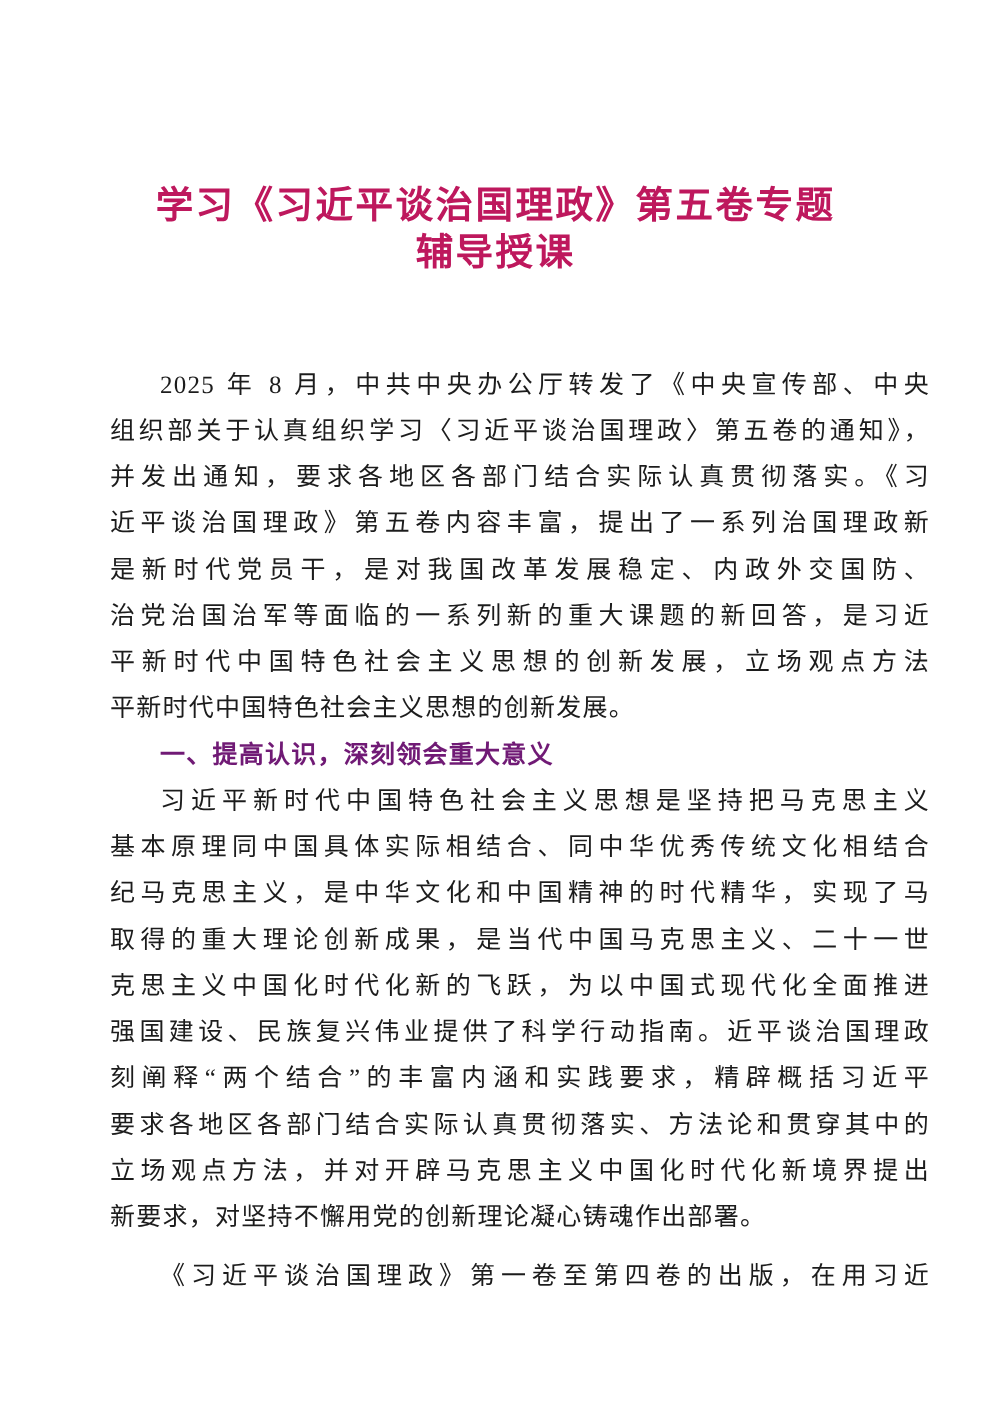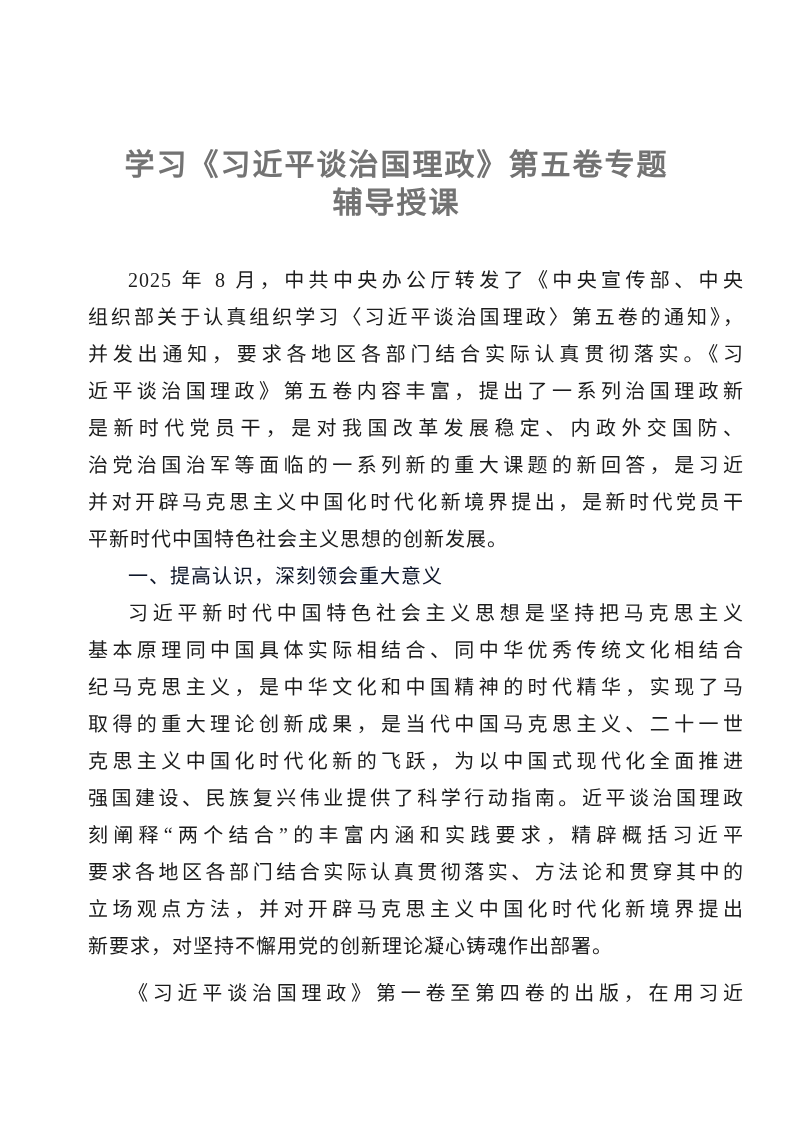--- a/index.html
+++ b/index.html
@@ -12,50 +12,50 @@
     width: 793px;
     height: 1122px;
     margin: 0 auto;
     background: #ffffff;
     overflow: hidden;
     font-family: "Liberation Serif", serif;
     color: #1c1c1c;
   }
   .title-block {
     margin-top: 146px;
-    margin-bottom: 40px;
+    margin-bottom: 68px;
     padding: 0 60px;
     text-align: center;
     font-weight: bold;
     font-size: 30px;
     line-height: 38px;
     letter-spacing: 2px;
-    color: #737373;
+    color: #be185d;
   }
   .text-block {
     padding: 0 49px 0 88px;
   }
   .line {
     font-size: 20px;
     line-height: 37px;
     letter-spacing: 1px;
     white-space: nowrap;
     overflow: visible;
   }
   .just {
     white-space: normal;
     text-align: justify;
     text-align-last: justify;
   }
   .ind {
     text-indent: 2em;
   }
   .heading {
-    font-weight: normal;
-    color: #0f172a;
+    font-weight: bold;
+    color: #701a75;
   }
   .para3 {
     margin-top: 10px;
   }
 </style>
 </head>
 <body>
 
 <div class="page">
 
@@ -66,21 +66,21 @@
 
   <div class="text-block">
 
     <div>
       <div class="line just ind">2025 年 8 月，中共中央办公厅转发了《中央宣传部、中央</div>
       <div class="line just">组织部关于认真组织学习〈习近平谈治国理政〉第五卷的通知》，</div>
       <div class="line just">并发出通知，要求各地区各部门结合实际认真贯彻落实。《习</div>
       <div class="line just">近平谈治国理政》第五卷内容丰富，提出了一系列治国理政新</div>
       <div class="line just">是新时代党员干，是对我国改革发展稳定、内政外交国防、</div>
       <div class="line just">治党治国治军等面临的一系列新的重大课题的新回答，是习近</div>
-      <div class="line just">并对开辟马克思主义中国化时代化新境界提出，是新时代党员干</div>
+      <div class="line just">平新时代中国特色社会主义思想的创新发展，立场观点方法</div>
       <div class="line">平新时代中国特色社会主义思想的创新发展。</div>
     </div>
 
     <div class="line heading ind">一、提高认识，深刻领会重大意义</div>
 
     <div>
       <div class="line just ind">习近平新时代中国特色社会主义思想是坚持把马克思主义</div>
       <div class="line just">基本原理同中国具体实际相结合、同中华优秀传统文化相结合</div>
       <div class="line just">纪马克思主义，是中华文化和中国精神的时代精华，实现了马</div>
       <div class="line just">取得的重大理论创新成果，是当代中国马克思主义、二十一世</div>

